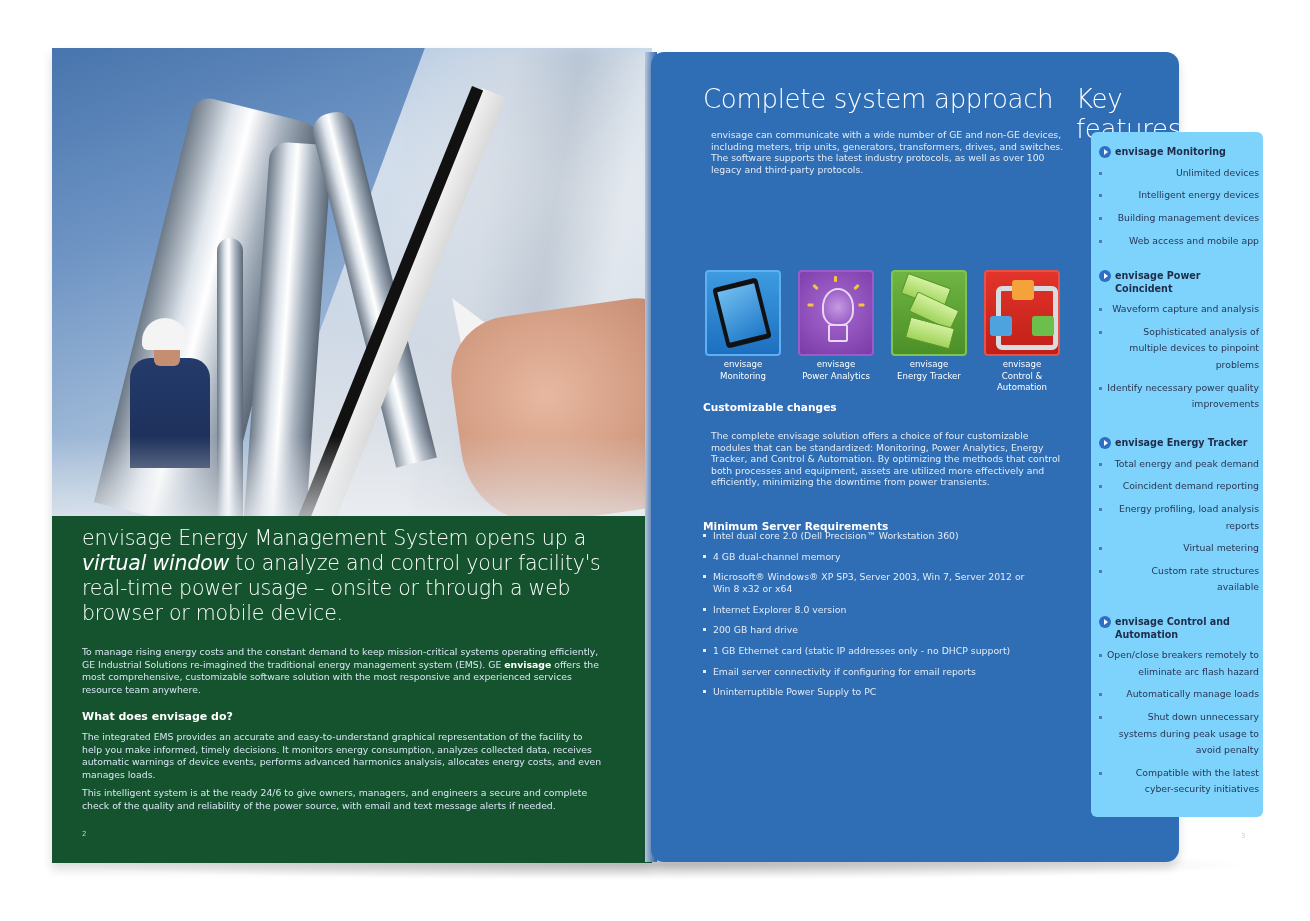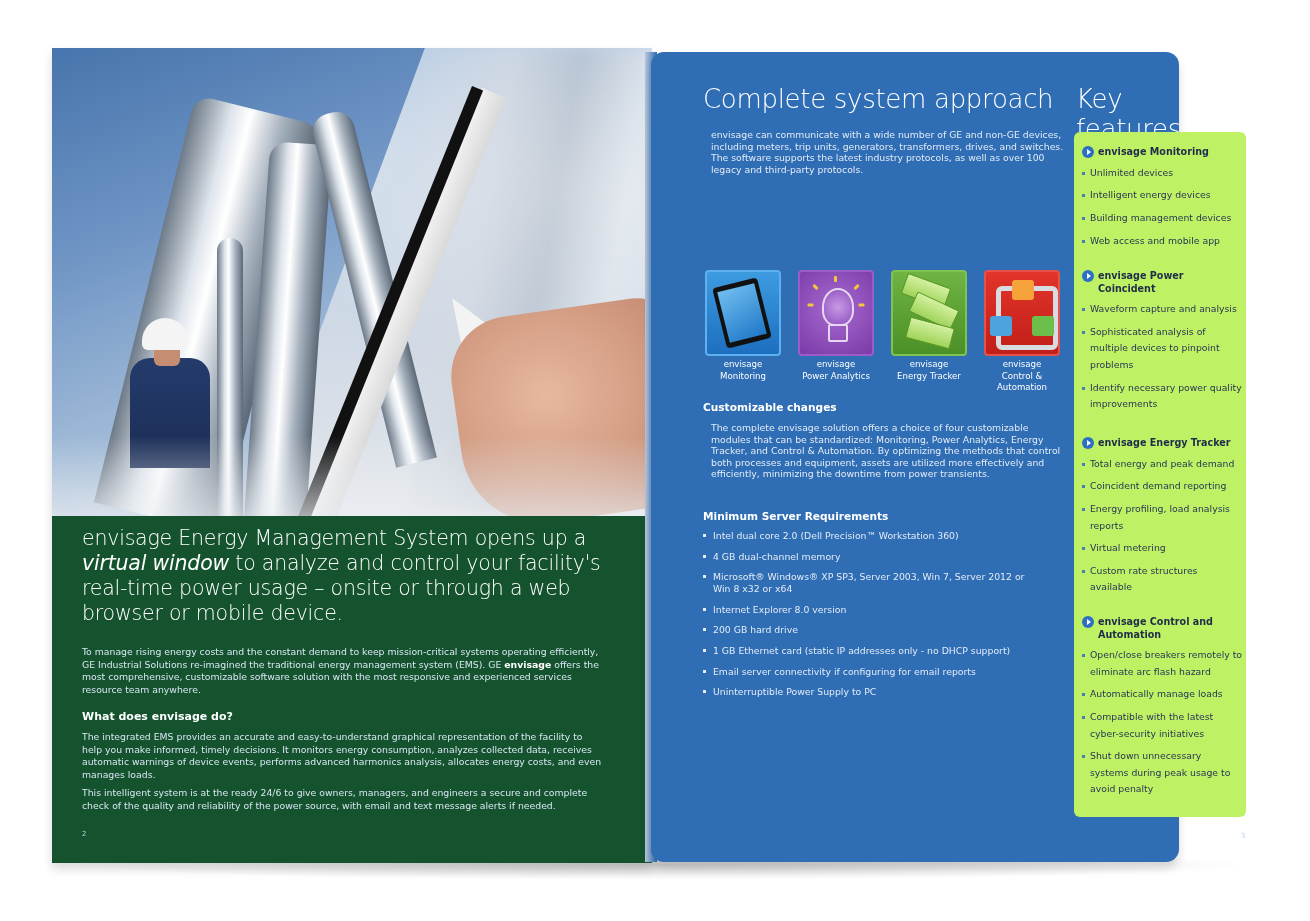--- a/index.html
+++ b/index.html
@@ -61,26 +61,26 @@
   .cash{position:absolute;width:44px;height:20px;background:linear-gradient(180deg,#d4f0a0,#9fd35a);border:1px solid #5e9a2a;border-radius:2px;}
   .box{position:absolute;width:22px;height:20px;border-radius:3px;}
   .arrow-loop{position:absolute;left:10px;top:14px;width:52px;height:54px;border:5px solid #d8dbe0;border-radius:6px;}
 
   .rh{position:absolute;left:52px;font-size:10.6px;font-weight:bold;color:#fff;margin:0;}
   .req{position:absolute;left:52px;top:478px;width:360px;list-style:none;margin:0;padding:0;}
   .req li{font-size:9.3px;line-height:11.5px;color:#e3ecf7;margin-bottom:9.2px;padding-left:10px;position:relative;}
   .req li::before{content:"";position:absolute;left:0;top:4px;width:3px;height:3px;background:#e3ecf7;}
 
   .kf-title{position:absolute;left:425px;top:32px;font-size:26px;font-weight:300;color:#fff;margin:0;letter-spacing:-0.3px;}
-  .kf-box{position:absolute;left:423px;top:80px;width:172px;height:685px;background:#bef264;border-radius:6px;}
+  .kf-box{position:absolute;left:440px;top:80px;width:172px;height:685px;background:#7dd3fc;border-radius:6px;}
   .kf-sec{position:absolute;left:8px;width:160px;}
   .kf-head{font-size:9.6px;font-weight:bold;color:#1f2c4a;line-height:12.5px;position:relative;padding-left:16px;margin:0;}
   .kf-head .play{position:absolute;left:0;top:0;width:12px;height:12px;border-radius:50%;background:#2c6fc3;}
   .kf-head .play::after{content:"";position:absolute;left:4.5px;top:3px;border-left:4.5px solid #fff;border-top:3px solid transparent;border-bottom:3px solid transparent;}
-  .kf-list{list-style:none;margin:0;padding:0;}
+  .kf-list{list-style:none;margin:0;padding:0;text-align:right;}
   .kf-list li{font-size:9.3px;line-height:16.5px;color:#2a3655;padding-left:8px;position:relative;margin-top:6.2px;}
   .kf-list li::before{content:"";position:absolute;left:0;top:7px;width:3px;height:3px;background:#4d79bf;}
 </style>
 </head>
 <body>
 
 <div class="spread">
   <div class="shadow"></div>
 
   <div class="page-left">
@@ -166,23 +166,23 @@
           <div class="box" style="left:46px;top:44px;background:#6cbf4a"></div>
         </div>
         <div class="cap">
             <div>envisage</div>
             <div>Control &amp; Automation</div>
           </div>
       </div>
     </div>
 
     <p class="rh" style="top:349px">Customizable changes</p>
-    <p class="rp" style="top:362px;width:360px">The complete envisage solution offers a choice of four customizable modules that can be standardized: Monitoring, Power Analytics, Energy Tracker, and Control &amp; Automation. By optimizing the methods that control both processes and equipment, assets are utilized more effectively and efficiently, minimizing the downtime from power transients.</p>
-
-    <p class="rh" style="top:458px">Minimum Server Requirements</p>
+    <p class="rp" style="top:370px;width:360px">The complete envisage solution offers a choice of four customizable modules that can be standardized: Monitoring, Power Analytics, Energy Tracker, and Control &amp; Automation. By optimizing the methods that control both processes and equipment, assets are utilized more effectively and efficiently, minimizing the downtime from power transients.</p>
+
+    <p class="rh" style="top:468px">Minimum Server Requirements</p>
     <ul class="req">
       <li>Intel dual core 2.0 (Dell Precision™ Workstation 360)</li>
       <li>4 GB dual-channel memory</li>
       <li style="width:320px">Microsoft® Windows® XP SP3, Server 2003, Win 7, Server 2012 or Win 8 x32 or x64</li>
       <li>Internet Explorer 8.0 version</li>
       <li>200 GB hard drive</li>
       <li>1 GB Ethernet card (static IP addresses only - no DHCP support)</li>
       <li>Email server connectivity if configuring for email reports</li>
       <li>Uninterruptible Power Supply to PC</li>
     </ul>
@@ -214,20 +214,20 @@
           <li>Energy profiling, load analysis reports</li>
           <li>Virtual metering</li>
           <li>Custom rate structures available</li>
         </ul>
       </div>
       <div class="kf-sec" style="top:484px">
         <p class="kf-head"><span class="play"></span><span>envisage Control and Automation</span></p>
         <ul class="kf-list">
           <li>Open/close breakers remotely to eliminate arc flash hazard</li>
           <li>Automatically manage loads</li>
+          <li>Shut down unnecessary systems during peak usage to avoid penalty</li>
           <li>Compatible with the latest cyber-security initiatives</li>
-          <li>Shut down unnecessary systems during peak usage to avoid penalty</li>
         </ul>
       </div>
     </div>
     <span class="pnum" style="left:590px;top:780px">3</span>
   </div>
 </div>
 
 </body></html>

